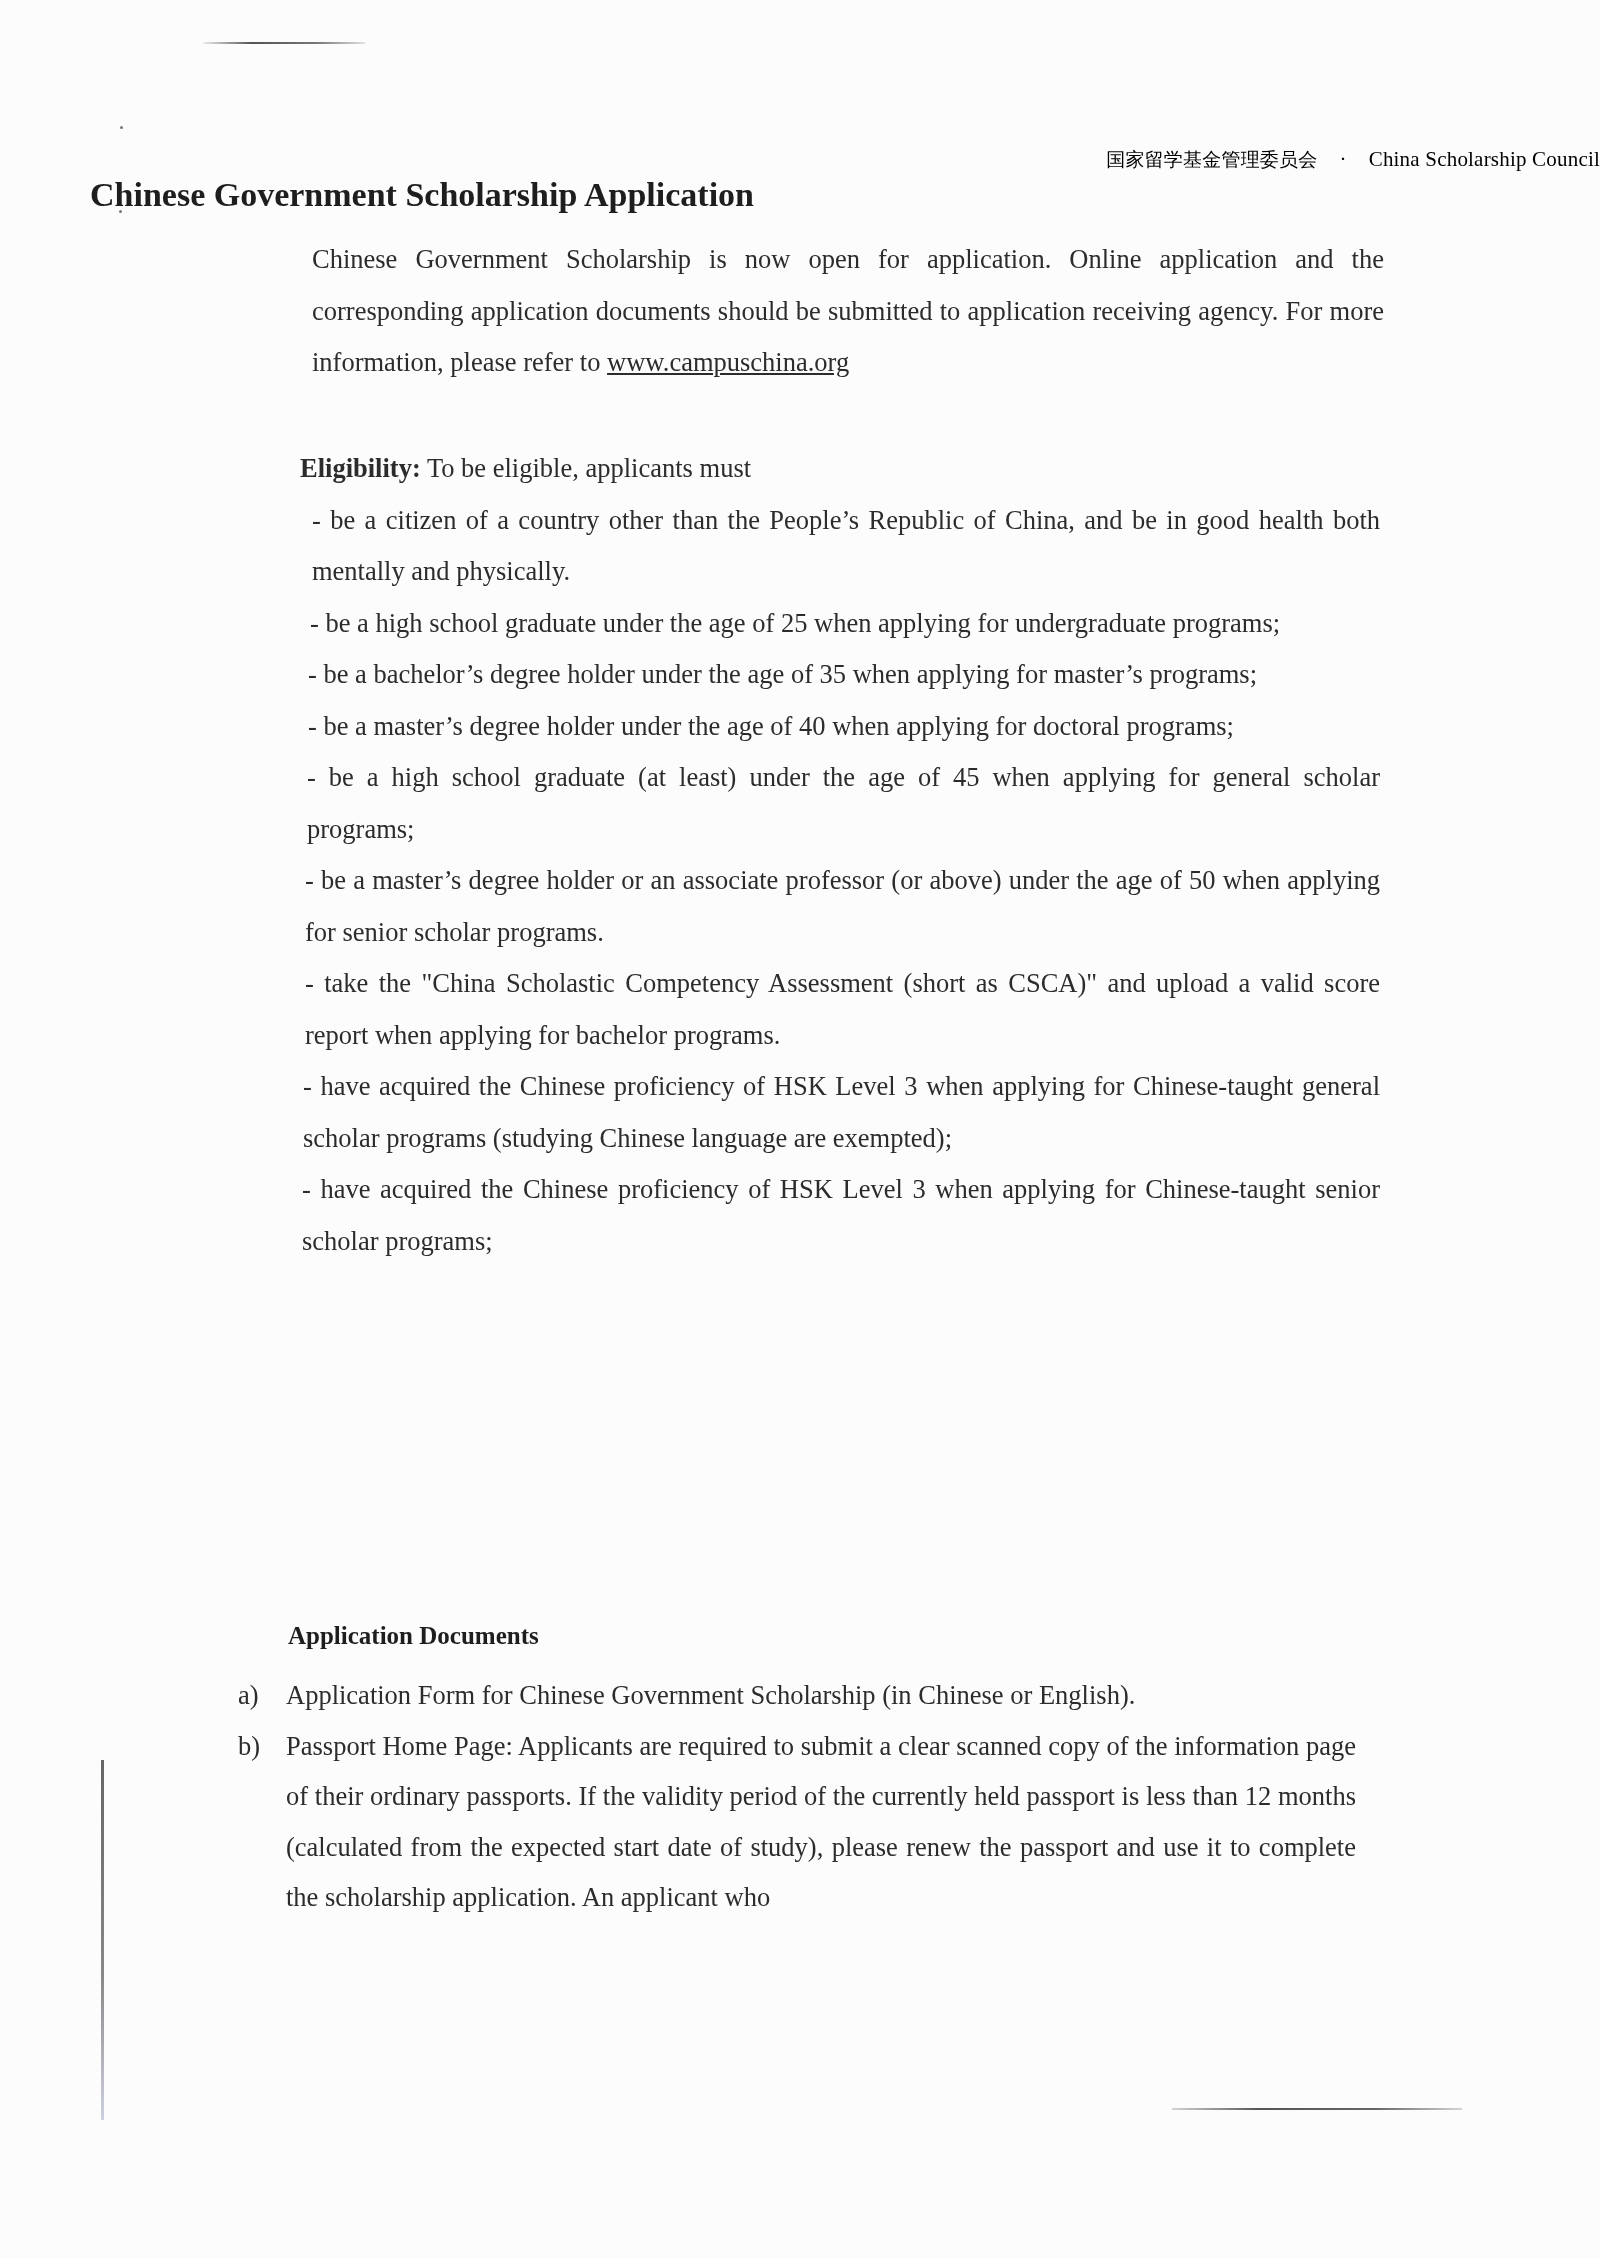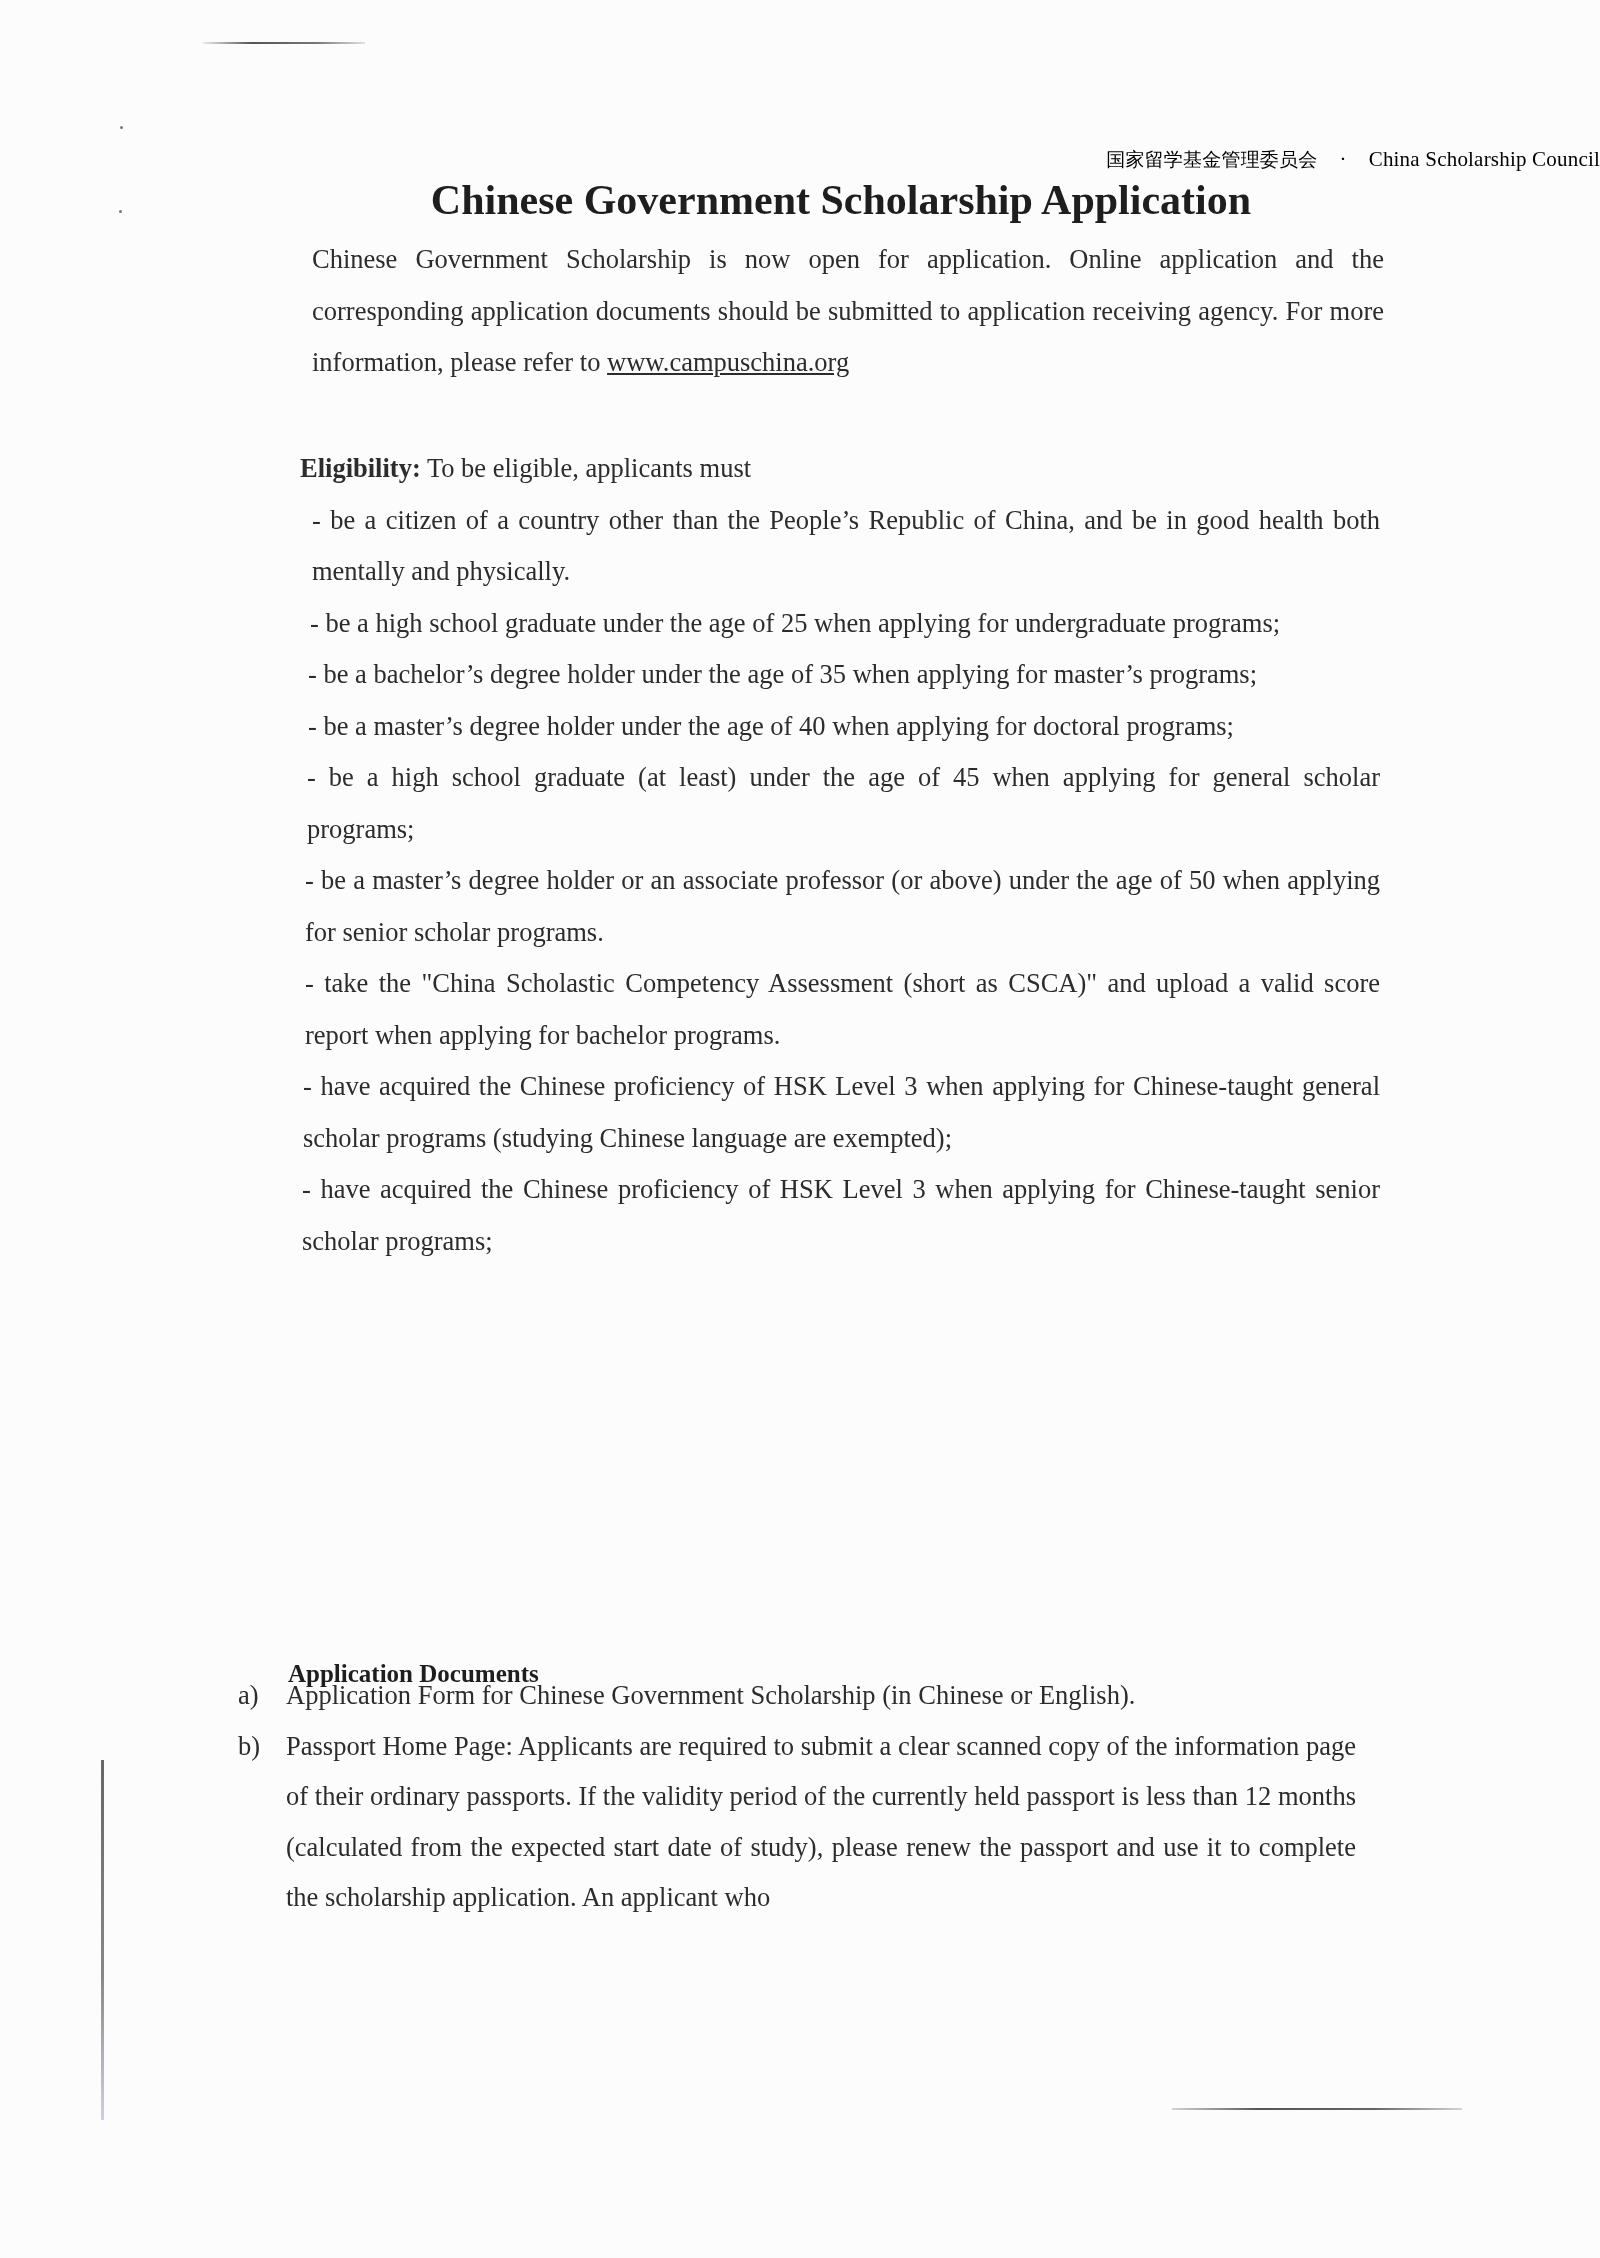--- a/index.html
+++ b/index.html
@@ -49,22 +49,22 @@
       font-size: 21px;
       color: #000000;
       letter-spacing: 0.2px;
     }
     .org-line .zh { font-family: "DejaVu Sans", sans-serif; font-size: 19px; }
     .org-line .sep { margin: 0 22px; }
     .doc-title {
       position: absolute;
       left: 0; right: 8px;
       top: 176px;
-      text-align: center;
-      font-size: 42px;
+      text-align: left;
+      font-size: 34px;
       font-weight: bold;
       color: #1e1e1e;
       margin: 0;
       padding-left: 90px;
     }
 
     .body-text {
       position: absolute;
       font-size: 26.5px;
       line-height: 51.5px;
@@ -86,21 +86,21 @@
     }
     .elig p {
       margin: 0;
       text-align: justify;
       text-align-last: left;
     }
     .elig .lead b { font-weight: bold; }
 
     .docs-heading {
       position: absolute;
-      left: 288px; top: 1660px;
+      left: 288px; top: 1622px;
       font-size: 25px;
       font-weight: bold;
       color: #1e1e1e;
       margin: 0;
     }
     .docs-list {
       position: absolute;
       left: 238px; top: 1670px;
       width: 1118px;
       margin: 0; padding: 0;

